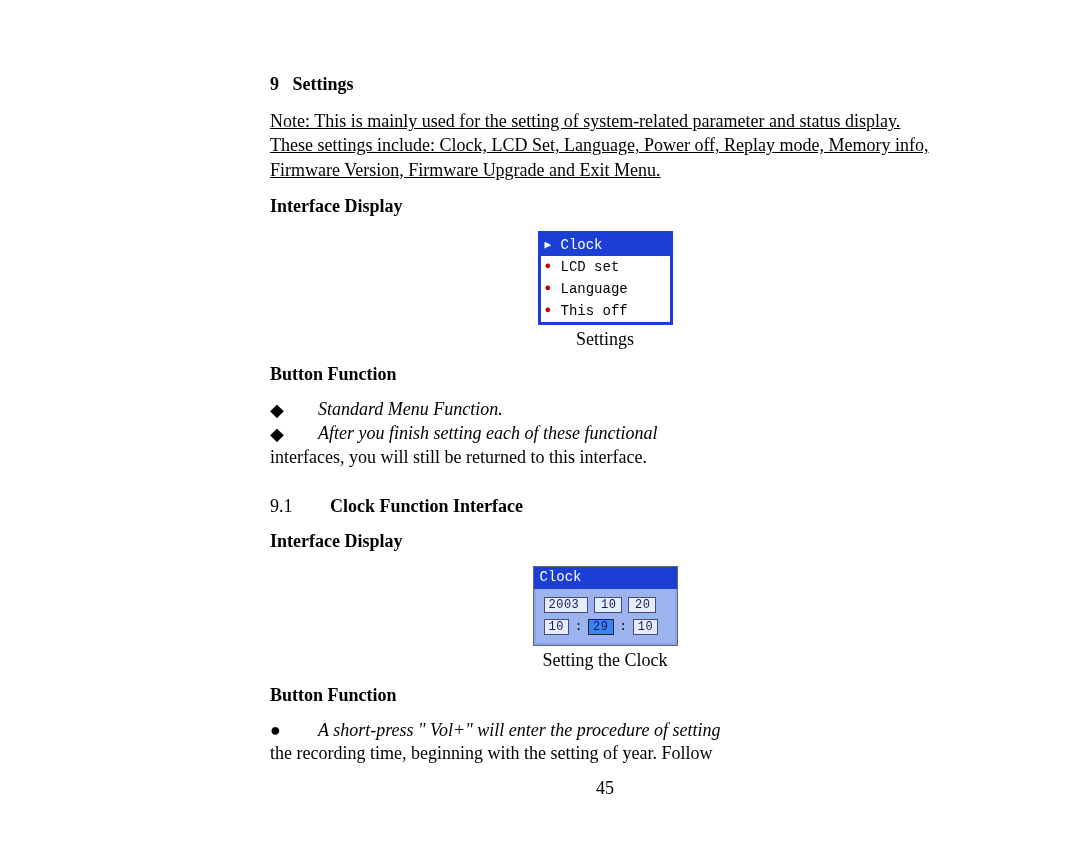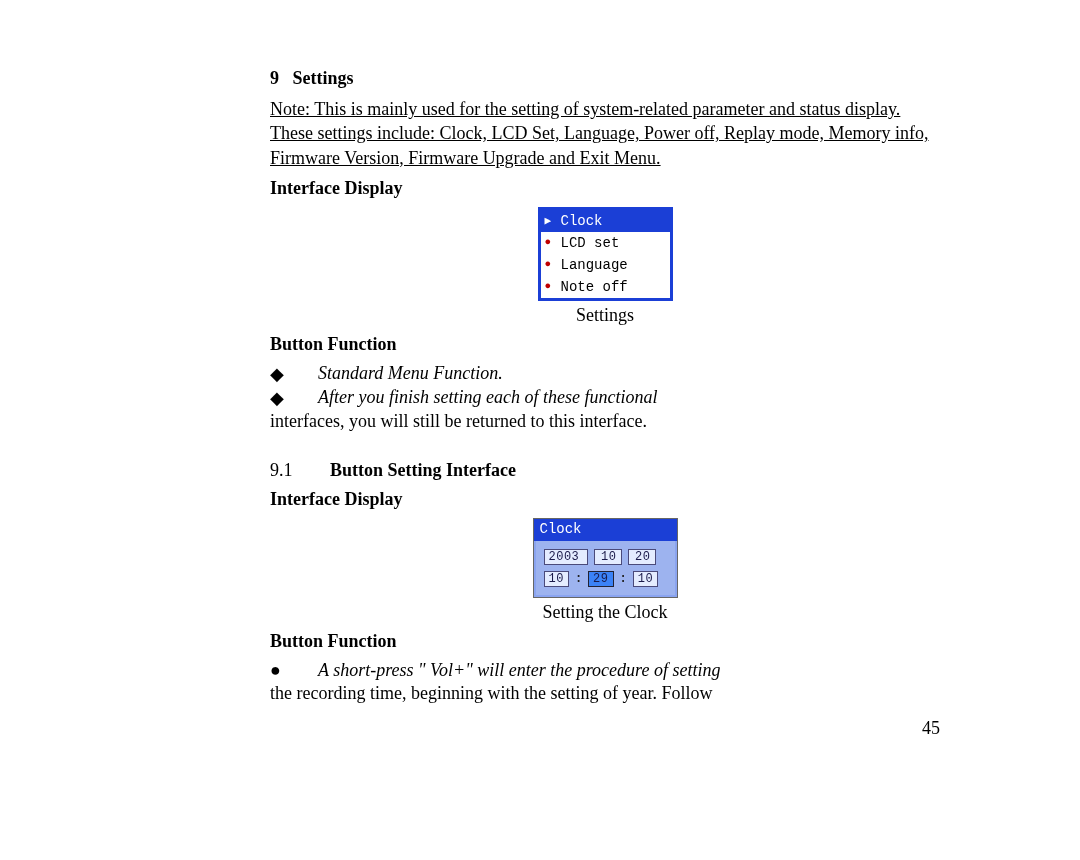--- a/index.html
+++ b/index.html
@@ -7,21 +7,21 @@
       font-size: 18px;
       color: #000;
       background: #fff;
       margin: 0;
       padding: 60px 140px 40px 270px;
       width: 1080px;
       box-sizing: border-box;
     }
     .heading {
       font-weight: bold;
-      margin: 8px 0;
+      margin: 14px 0;
     }
     .para {
       margin: 2px 0;
       line-height: 1.35;
       text-decoration: underline;
     }
     .centered {
       text-align: center;
       margin: 4px 0;
     }
@@ -34,21 +34,21 @@
       flex: 0 0 48px;
     }
     .bullet-text {
       flex: 1;
       font-style: italic;
     }
     .cont-line {
       margin: 2px 0;
     }
     .page-num {
-      text-align: right;
+      text-align: center;
       margin-top: 14px;
     }
     
     .lcd-settings {
       width: 135px;
       margin: 6px auto 2px auto;
       background: #fff;
       border: 3px solid #1b3fd6;
       box-sizing: border-box;
       font-family: Consolas, "Courier New", monospace;
@@ -158,39 +158,39 @@
   <div class="lcd-row">
     <span class="lcd-icon dot">●</span>
     <span class="lcd-label">LCD set</span>
   </div>
   <div class="lcd-row">
     <span class="lcd-icon dot">●</span>
     <span class="lcd-label">Language</span>
   </div>
   <div class="lcd-row">
     <span class="lcd-icon dot">●</span>
-    <span class="lcd-label">Note off</span>
+    <span class="lcd-label">This off</span>
   </div>
 </div>
 <div class="centered">Settings</div>
 
 <div class="heading">Button Function</div>
 
 <div class="bullet-row">
   <span class="bullet-sym">◆</span>
   <span class="bullet-text">Standard Menu Function.</span>
 </div>
 <div class="bullet-row">
   <span class="bullet-sym">◆</span>
   <span class="bullet-text">After you finish setting each of these functional</span>
 </div>
 <div class="cont-line">interfaces, you will still be returned to this interface.</div>
 
 <div class="heading sub-heading">
-  <span class="sec-num">9.1</span><span>Button Setting Interface</span>
+  <span class="sec-num">9.1</span><span>Clock Function Interface</span>
 </div>
 
 <div class="heading">Interface Display</div>
 
 <div class="lcd-clock">
   <div class="lcd-clock-title">Clock</div>
   <div class="lcd-clock-body">
     <div class="lcd-field-row">
       <span class="lcd-field year">2003</span>
       <span class="lcd-field two">10</span>

